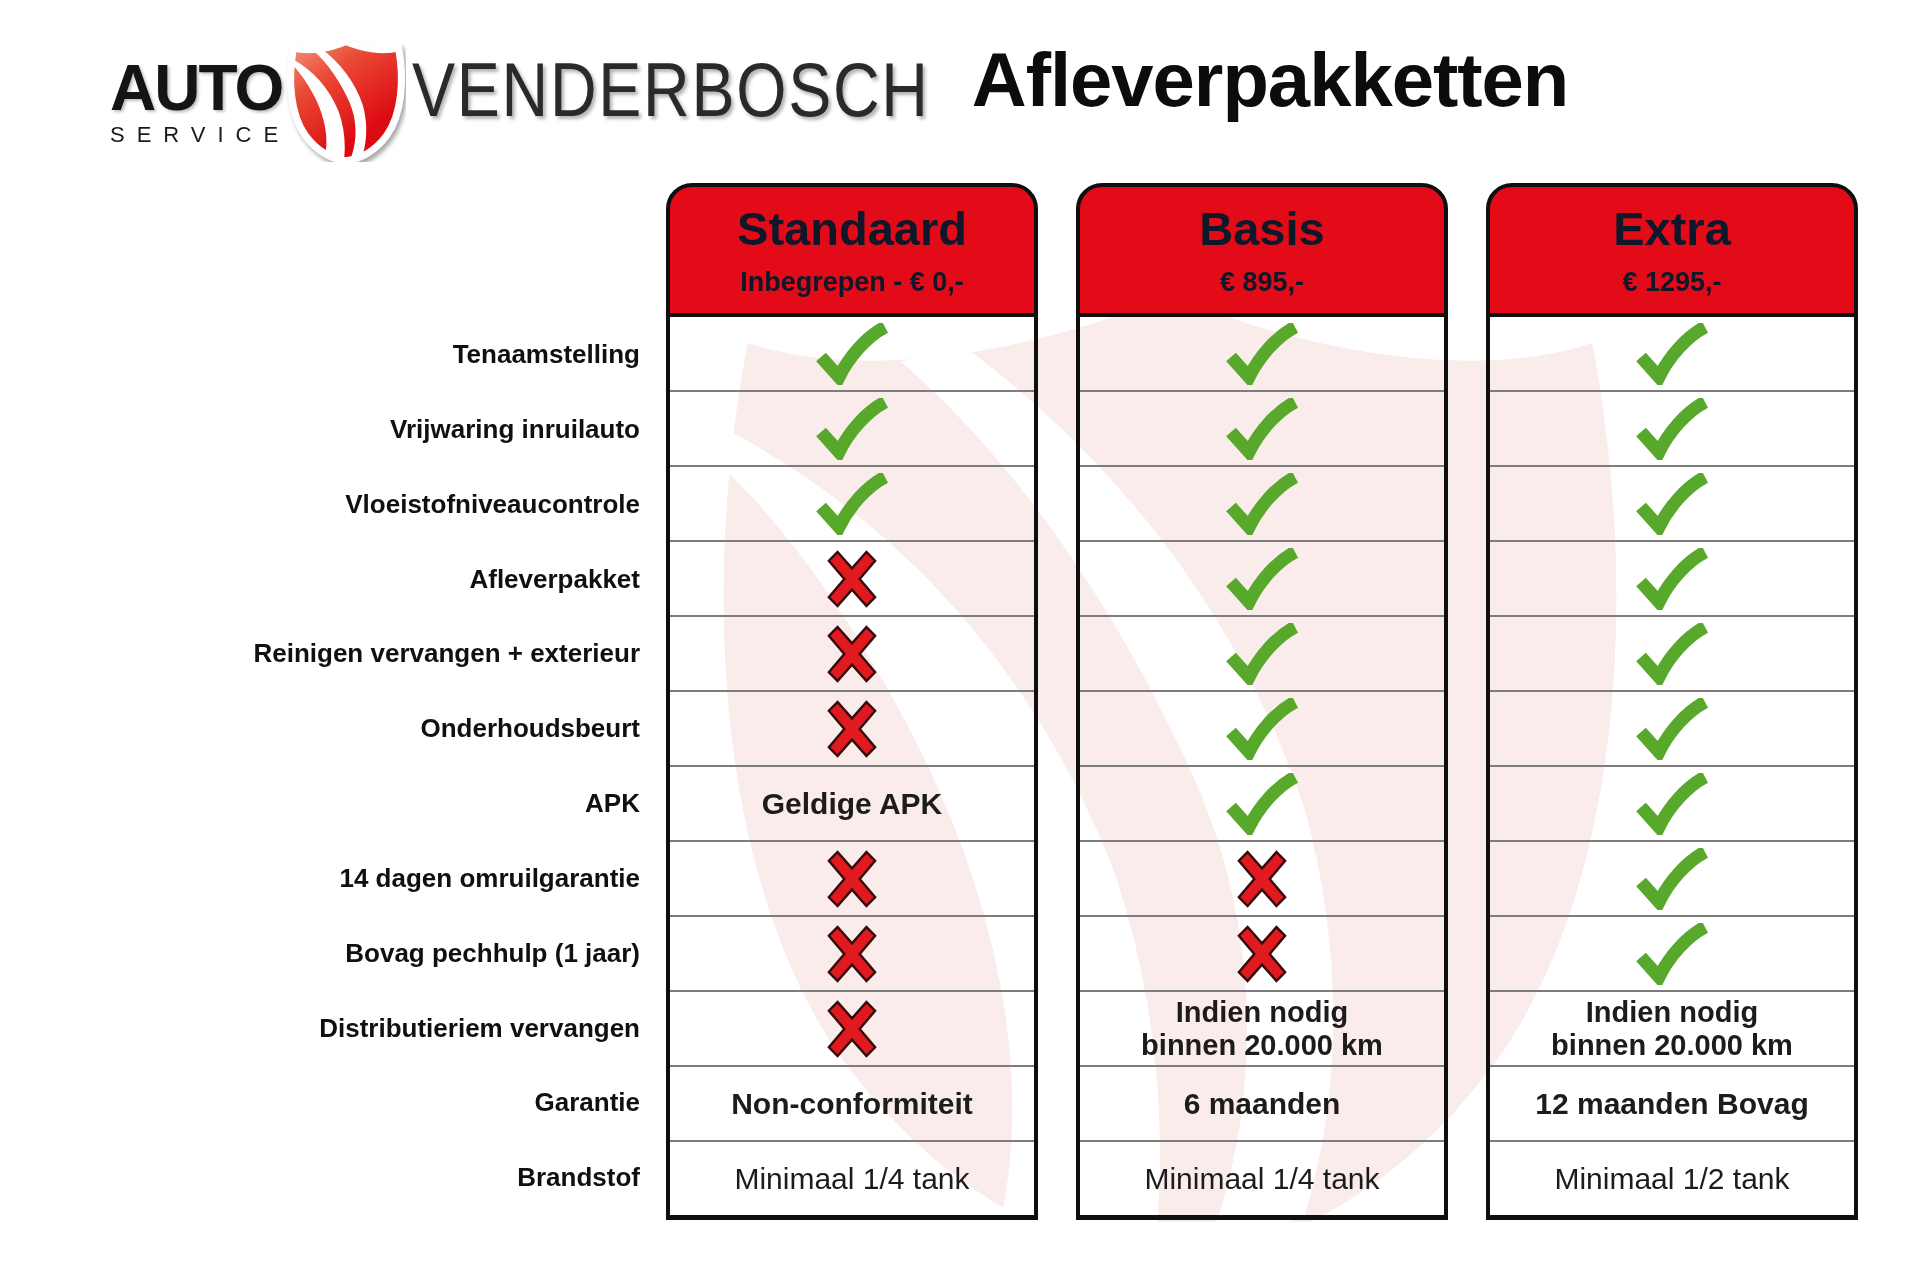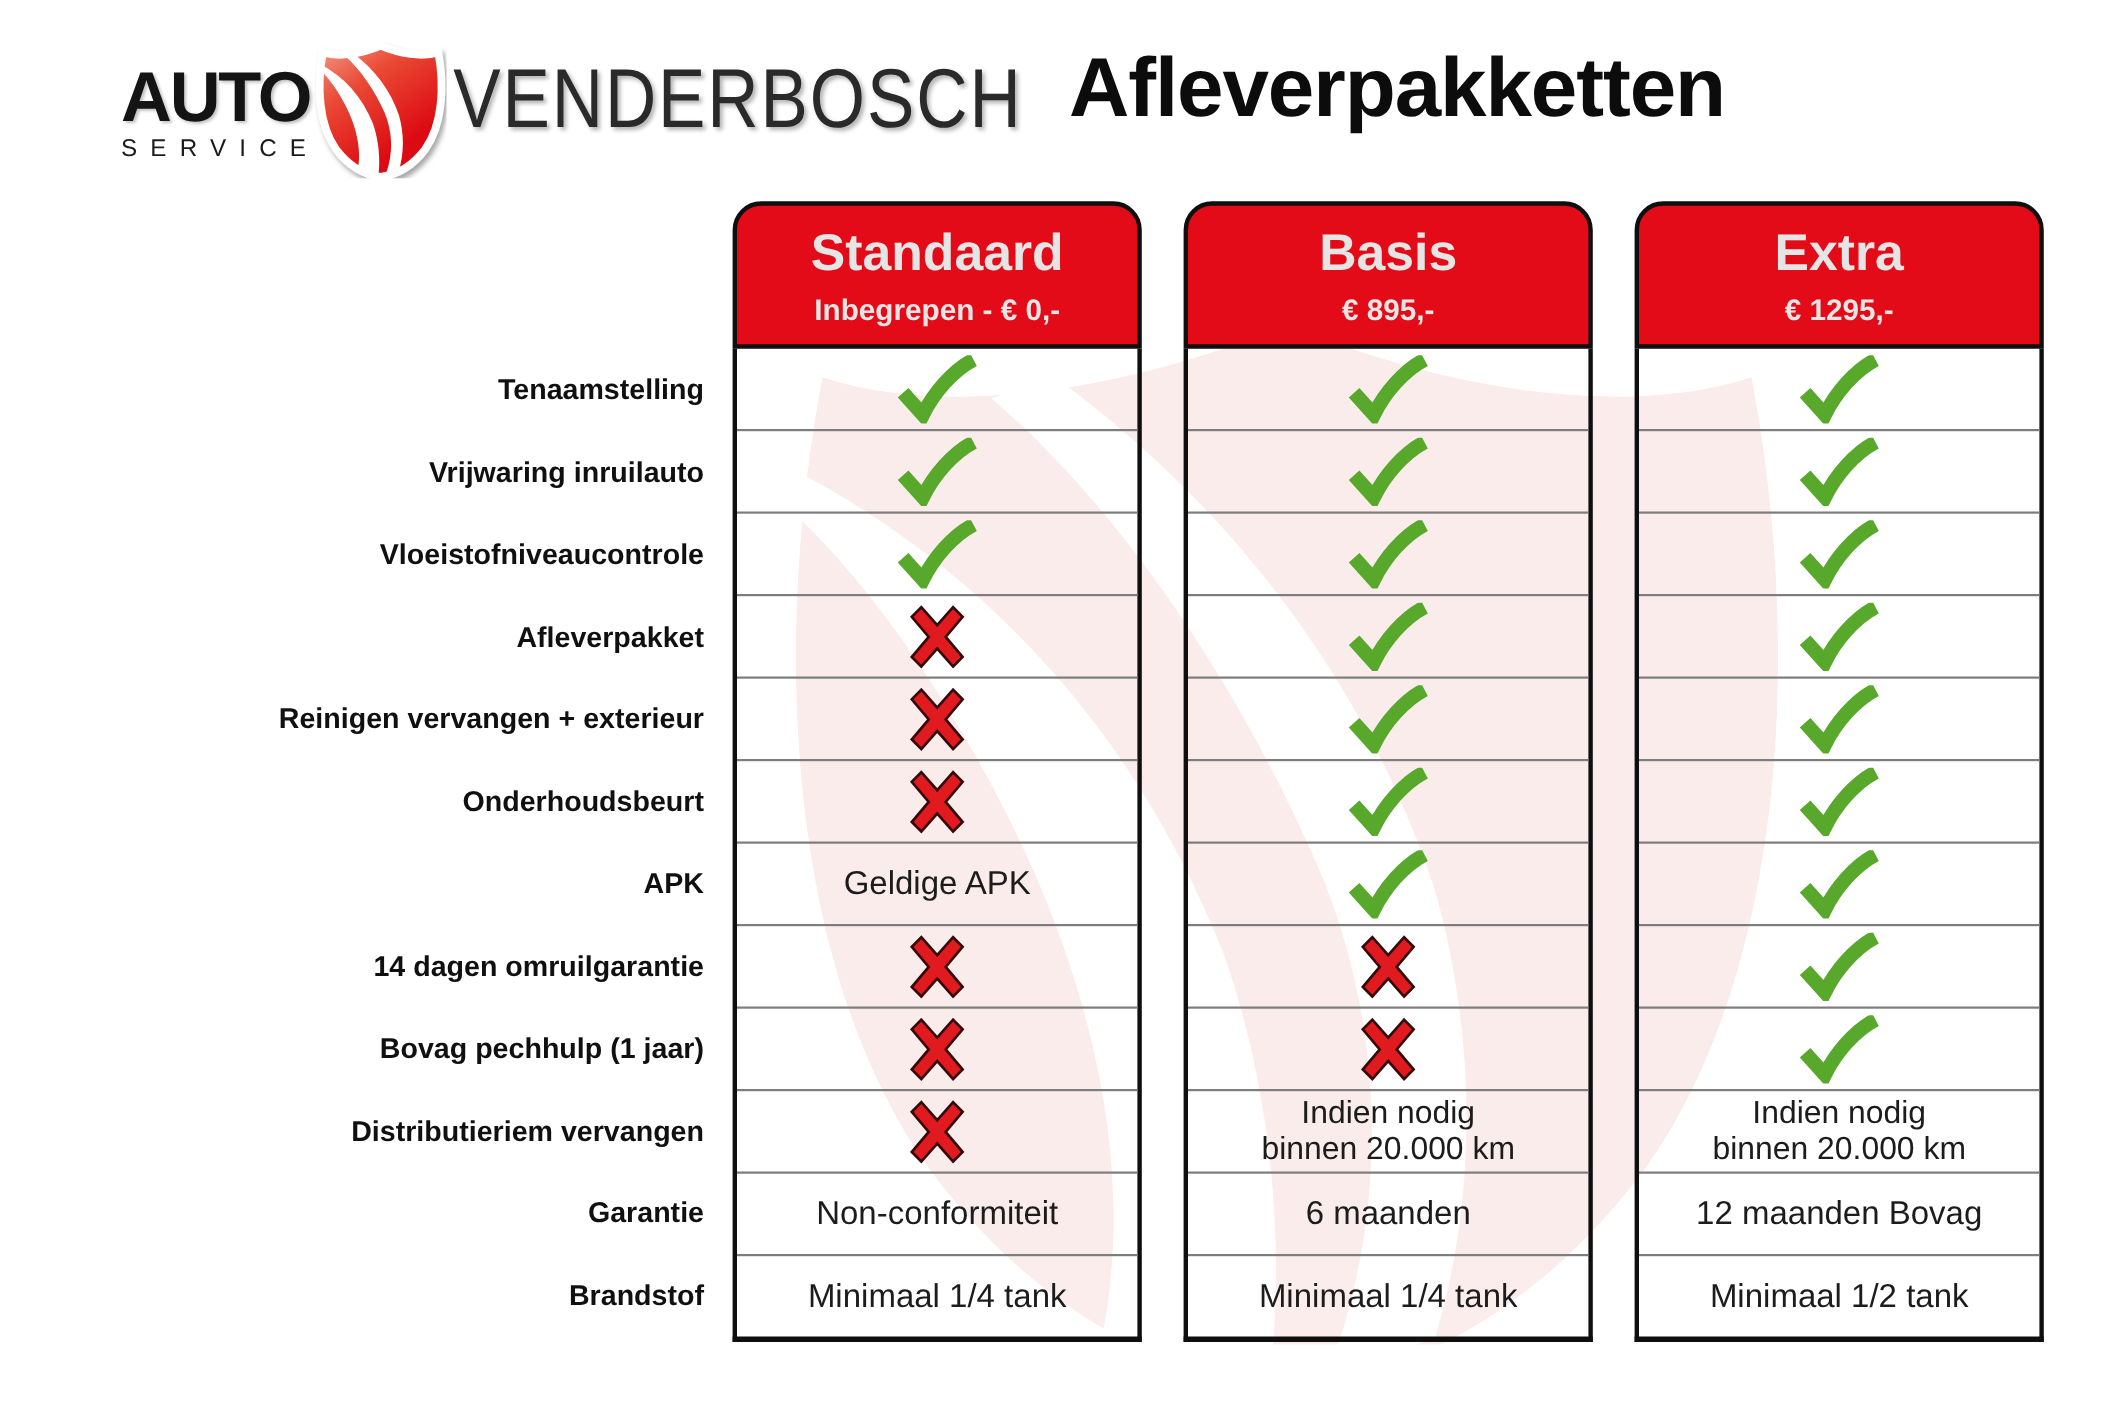--- a/index.html
+++ b/index.html
@@ -53,37 +53,37 @@
     letter-spacing:-1px;
   }
   
   .package-col{position:absolute; top:183px; width:372px; z-index:2;}
   .col-0{left:666px;} .col-1{left:1076px;} .col-2{left:1486px;}
   .col-header{
     height:134px; background:var(--red);
     border:4px solid var(--ink);
     border-radius:26px 26px 0 0;
     display:flex; flex-direction:column; align-items:center; justify-content:center;
-    gap:17px; color:#e5e5e5;
+    gap:17px; color:#0f172a;
   }
   .col-title{font-size:47px; font-weight:700; line-height:1;}
   .col-price{font-size:27px; font-weight:700; line-height:1;}
   .col-body{
     height:903px;
     border-left:4px solid var(--ink);
     border-right:4px solid var(--ink);
     border-bottom:5px solid var(--ink);
     display:flex; flex-direction:column;
     background:transparent;
   }
   .cell{
     flex:1 1 0; display:flex; flex-direction:column;
     align-items:center; justify-content:center;
   }
-  .cell:not(:last-child){border-bottom:2px solid var(--divider);}
+  .cell:not(:last-child){border-bottom:2px solid var(--divider);font-weight:bold;}
   .cell-text-line{font-size:30px; color:#1c1c1c; line-height:1.12; text-align:center;}
   .cell .multi{font-size:29px;}
   
   .row-labels{
     position:absolute; left:40px; top:317px; width:600px; height:898px;
     display:flex; flex-direction:column; z-index:2;
   }
   .row-label{
     flex:1 1 0; display:flex; align-items:center; justify-content:flex-end;
     font-size:26px; font-weight:700; color:#101010; text-align:right;

